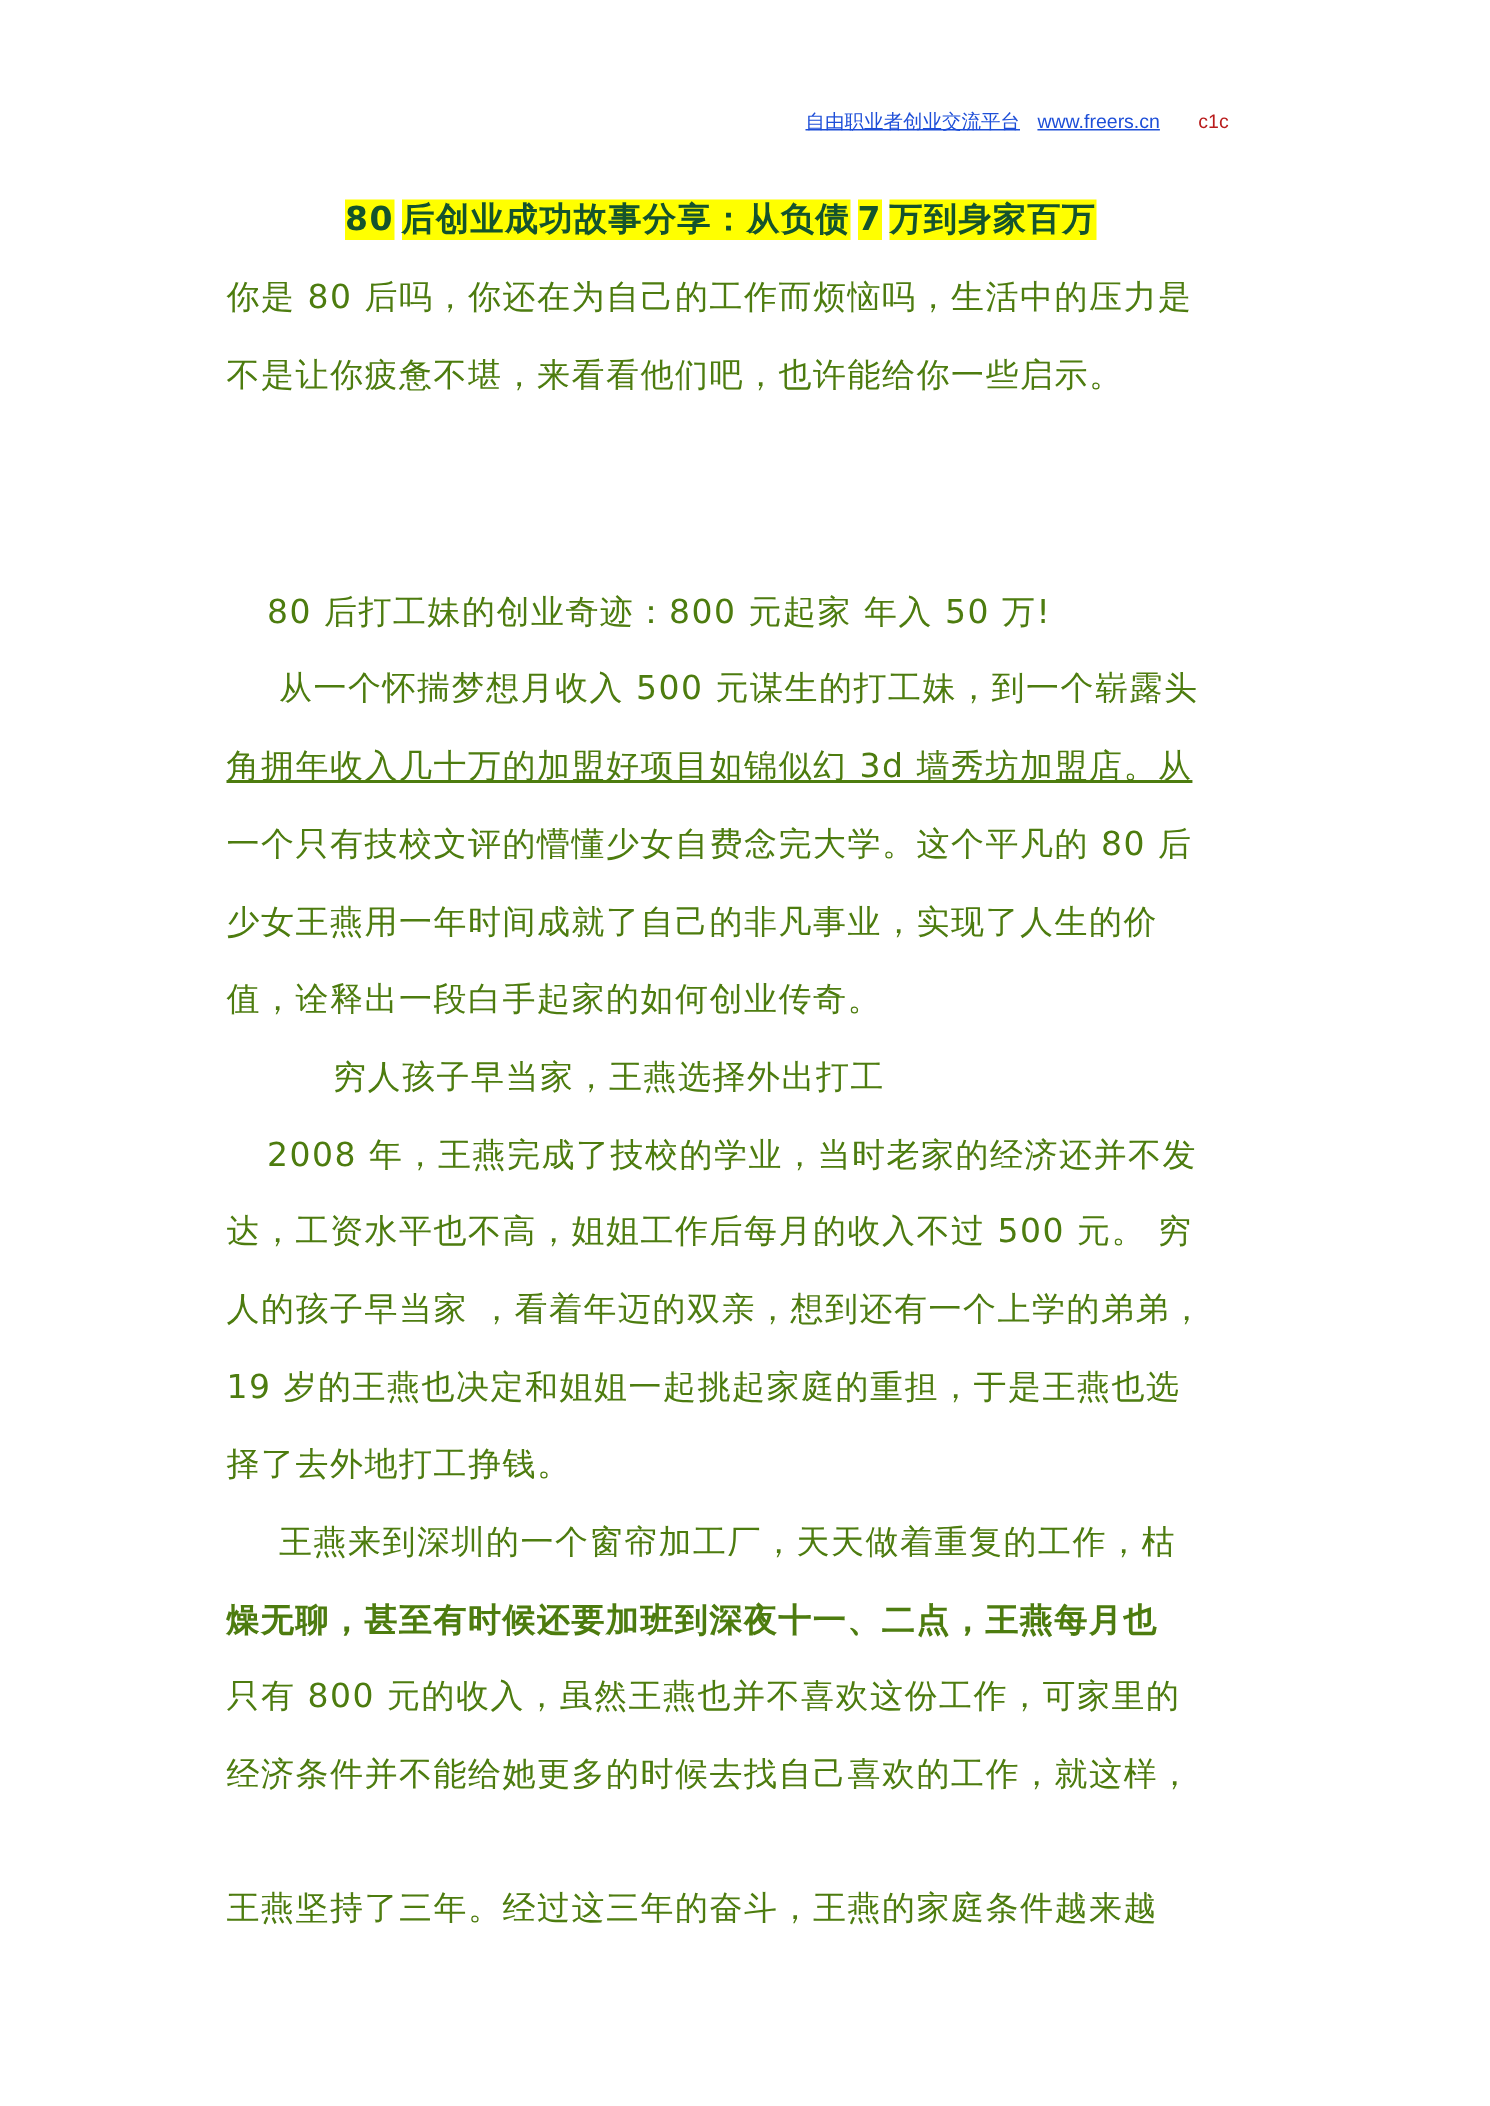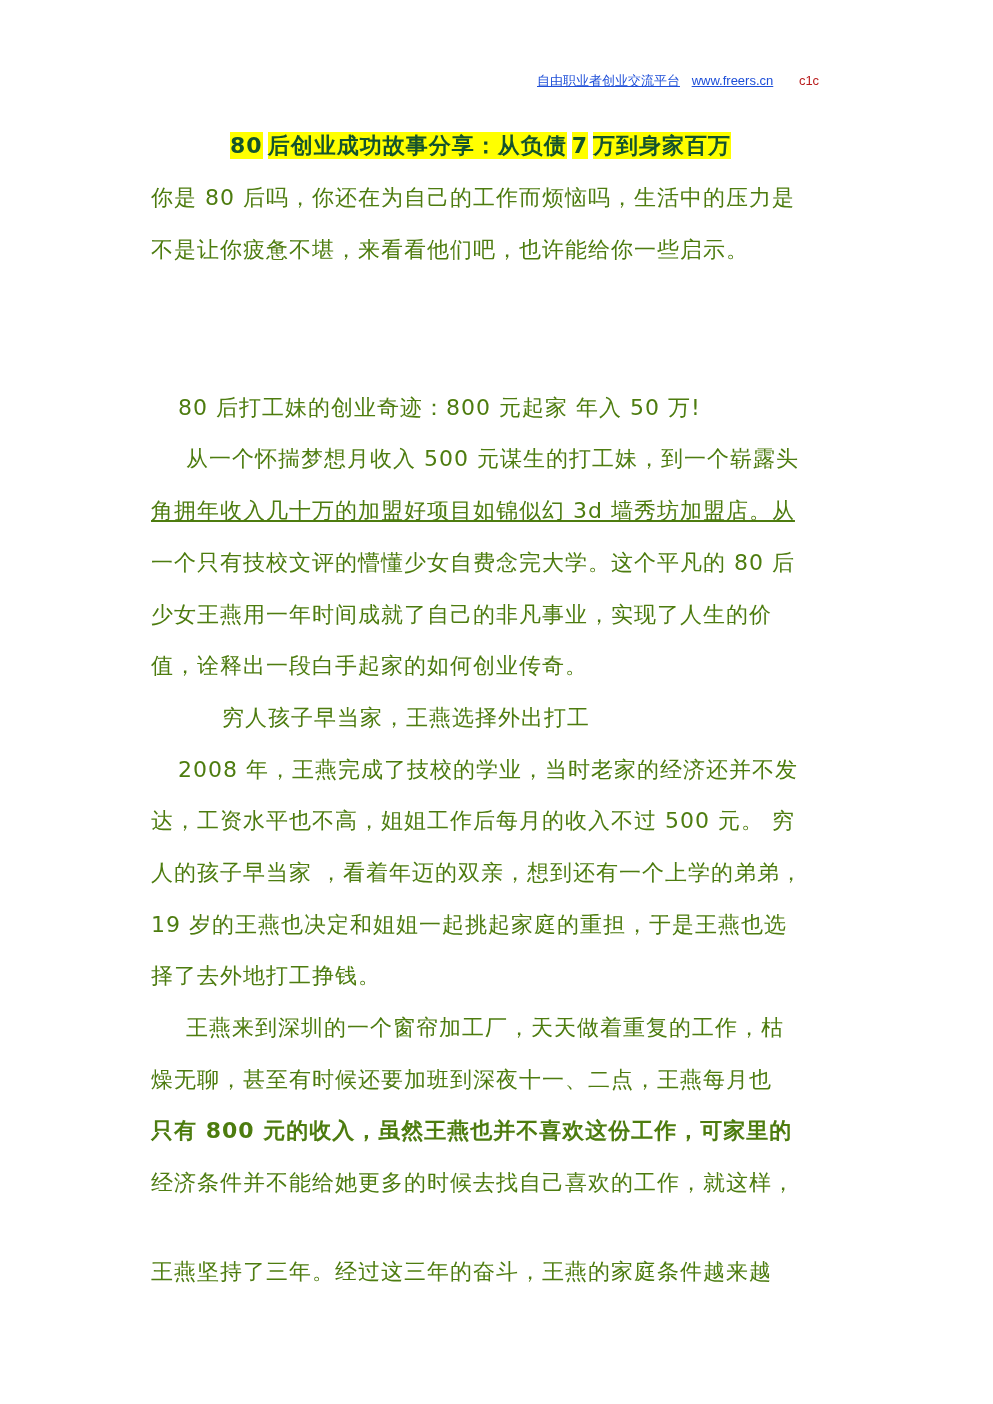--- a/index.html
+++ b/index.html
@@ -84,17 +84,17 @@
 
   <div class="line" style="top:703px; left:186px;margin-left:36px;">穷人孩子早当家，王燕选择外出打工</div>
 
   <div class="line" style="top:755px; left:178px;">2008 年，王燕完成了技校的学业，当时老家的经济还并不发</div>
   <div class="line" style="top:806px;text-align:center;">达，工资水平也不高，姐姐工作后每月的收入不过 500 元。  穷</div>
   <div class="line" style="top:858px;">人的孩子早当家 ，看着年迈的双亲，想到还有一个上学的弟弟，</div>
   <div class="line" style="top:910px;">19 岁的王燕也决定和姐姐一起挑起家庭的重担，于是王燕也选</div>
   <div class="line" style="top:961px;">择了去外地打工挣钱。</div>
 
   <div class="line" style="top:1013px; left:186px;">王燕来到深圳的一个窗帘加工厂，天天做着重复的工作，枯</div>
-  <div class="line" style="top:1065px;">燥无聊，甚至有时候还要加班到深夜十一、二点，王燕每月也</div>
-  <div class="line" style="top:1116px;font-weight:bold;">只有 800 元的收入，虽然王燕也并不喜欢这份工作，可家里的</div>
+  <div class="line" style="top:1065px;font-weight:bold;">燥无聊，甚至有时候还要加班到深夜十一、二点，王燕每月也</div>
+  <div class="line" style="top:1116px;">只有 800 元的收入，虽然王燕也并不喜欢这份工作，可家里的</div>
   <div class="line" style="top:1168px;">经济条件并不能给她更多的时候去找自己喜欢的工作，就这样，</div>
   <div class="line" style="top:1220px;margin-top:37px;">王燕坚持了三年。经过这三年的奋斗，王燕的家庭条件越来越</div>
 </div>
 
 </body></html>

